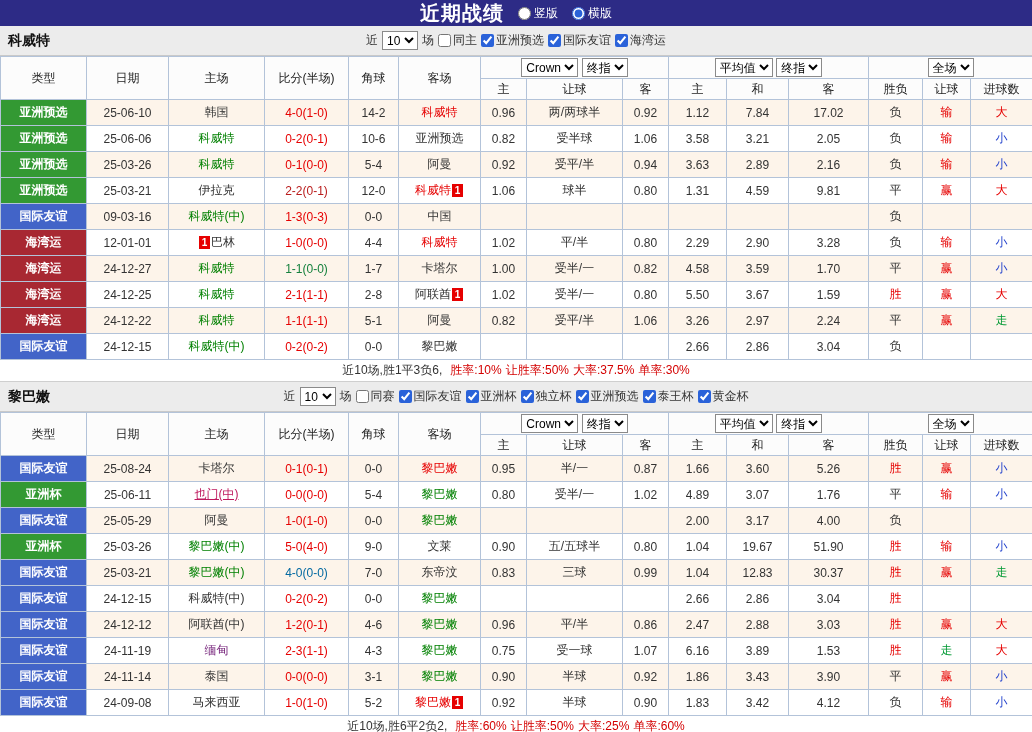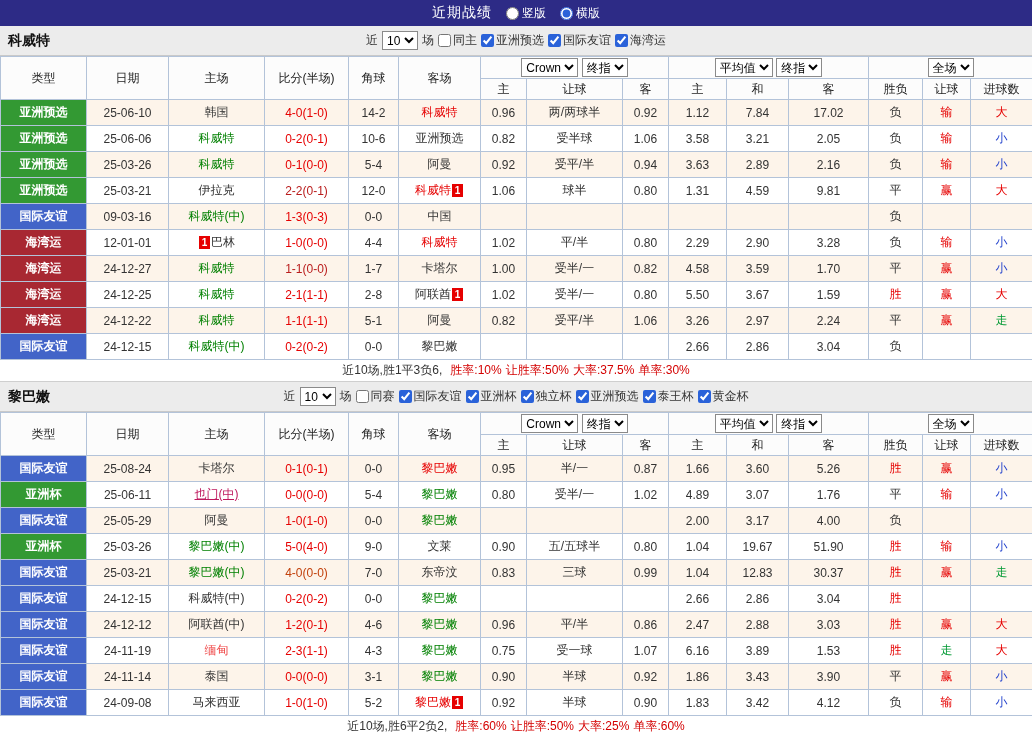--- a/index.html
+++ b/index.html
@@ -6,21 +6,21 @@
   html,body { margin:0; padding:0; }
   body {
     width:1032px;
     font-family:"Liberation Sans","DejaVu Sans",sans-serif;
     font-size:12px; color:#333; background:#fff;
   }
   .topbar {
     height:26px; background:#2d2b86; color:#fff;
     display:flex; align-items:center; justify-content:center; gap:14px;
   }
-  .topbar .title { font-weight:normal; font-size:14px; letter-spacing:1px; }
+  .topbar .title { font-weight:bold; font-size:20px; letter-spacing:1px; }
   .topbar label { display:flex; align-items:center; gap:3px; font-size:12px; cursor:pointer; }
   input[type=radio], input[type=checkbox] { margin:0; width:13px; height:13px; accent-color:#2a62d9; }
   .sec-head {
     height:30px; background:#ececec; border-bottom:1px solid #c9c9c9;
     position:relative; display:flex; align-items:center;
   }
   .team { position:absolute; left:8px; font-size:14px; font-weight:bold; color:#111; }
   .filters { margin:0 auto; display:flex; align-items:center; gap:4px; }
   .filters label { display:inline-flex; align-items:center; gap:2px; cursor:pointer; }
   .comps { display:inline-flex; align-items:center; gap:4px; }
@@ -241,21 +241,21 @@
         <td>2.90</td>
         <td>3.28</td>
         <td style="color: rgb(51, 51, 51);">负</td>
         <td style="color: rgb(230, 0, 0);">输</td>
         <td style="color: rgb(31, 63, 204);">小</td>
       </tr>
       <tr>
         <td class="type" style="color: rgb(255, 255, 255); background: rgb(168, 40, 50);">海湾运</td>
         <td>24-12-27</td>
         <td><span style="color: rgb(0, 128, 0);">科威特</span></td>
-        <td style="color: #b91c1c; margin-left: 36px;">1-1(0-0)</td>
+        <td style="color: #15803d; margin-left: 36px;">1-1(0-0)</td>
         <td>1-7</td>
         <td><span style="color: rgb(51, 51, 51);">卡塔尔</span></td>
         <td>1.00</td>
         <td>受半/一</td>
         <td>0.82</td>
         <td>4.58</td>
         <td>3.59</td>
         <td>1.70</td>
         <td style="color: rgb(51, 51, 51);">平</td>
         <td style="color: rgb(230, 0, 0);">赢</td>
@@ -480,21 +480,21 @@
         <td>19.67</td>
         <td>51.90</td>
         <td style="color: rgb(230, 0, 0);">胜</td>
         <td style="color: rgb(230, 0, 0);">输</td>
         <td style="color: rgb(31, 63, 204);">小</td>
       </tr>
       <tr>
         <td class="type" style="color: rgb(255, 255, 255); background: rgb(66, 100, 200);">国际友谊</td>
         <td>25-03-21</td>
         <td><span style="color: rgb(0, 128, 0);">黎巴嫩(中)</span></td>
-        <td style="color: #c2410c;">4-0(0-0)</td>
+        <td style="color: #0369a1;">4-0(0-0)</td>
         <td>7-0</td>
         <td><span style="color: rgb(51, 51, 51);">东帝汶</span></td>
         <td>0.83</td>
         <td>三球</td>
         <td>0.99</td>
         <td>1.04</td>
         <td>12.83</td>
         <td>30.37</td>
         <td style="color: rgb(230, 0, 0);">胜</td>
         <td style="color: rgb(230, 0, 0);">赢</td>
@@ -530,21 +530,21 @@
         <td>2.47</td>
         <td>2.88</td>
         <td>3.03</td>
         <td style="color: rgb(230, 0, 0);">胜</td>
         <td style="color: rgb(230, 0, 0);">赢</td>
         <td style="color: rgb(230, 0, 0);">大</td>
       </tr>
       <tr>
         <td class="type" style="color: rgb(255, 255, 255); background: rgb(66, 100, 200);">国际友谊</td>
         <td>24-11-19</td>
-        <td><span style="color: #ef4444; margin-top: 48px;">缅甸</span></td>
+        <td><span style="color: #701a75; margin-top: 48px;">缅甸</span></td>
         <td style="color: rgb(230, 0, 0);">2-3(1-1)</td>
         <td>4-3</td>
         <td><span style="color: rgb(0, 128, 0);">黎巴嫩</span></td>
         <td>0.75</td>
         <td>受一球</td>
         <td>1.07</td>
         <td>6.16</td>
         <td>3.89</td>
         <td>1.53</td>
         <td style="color: rgb(230, 0, 0);">胜</td>

